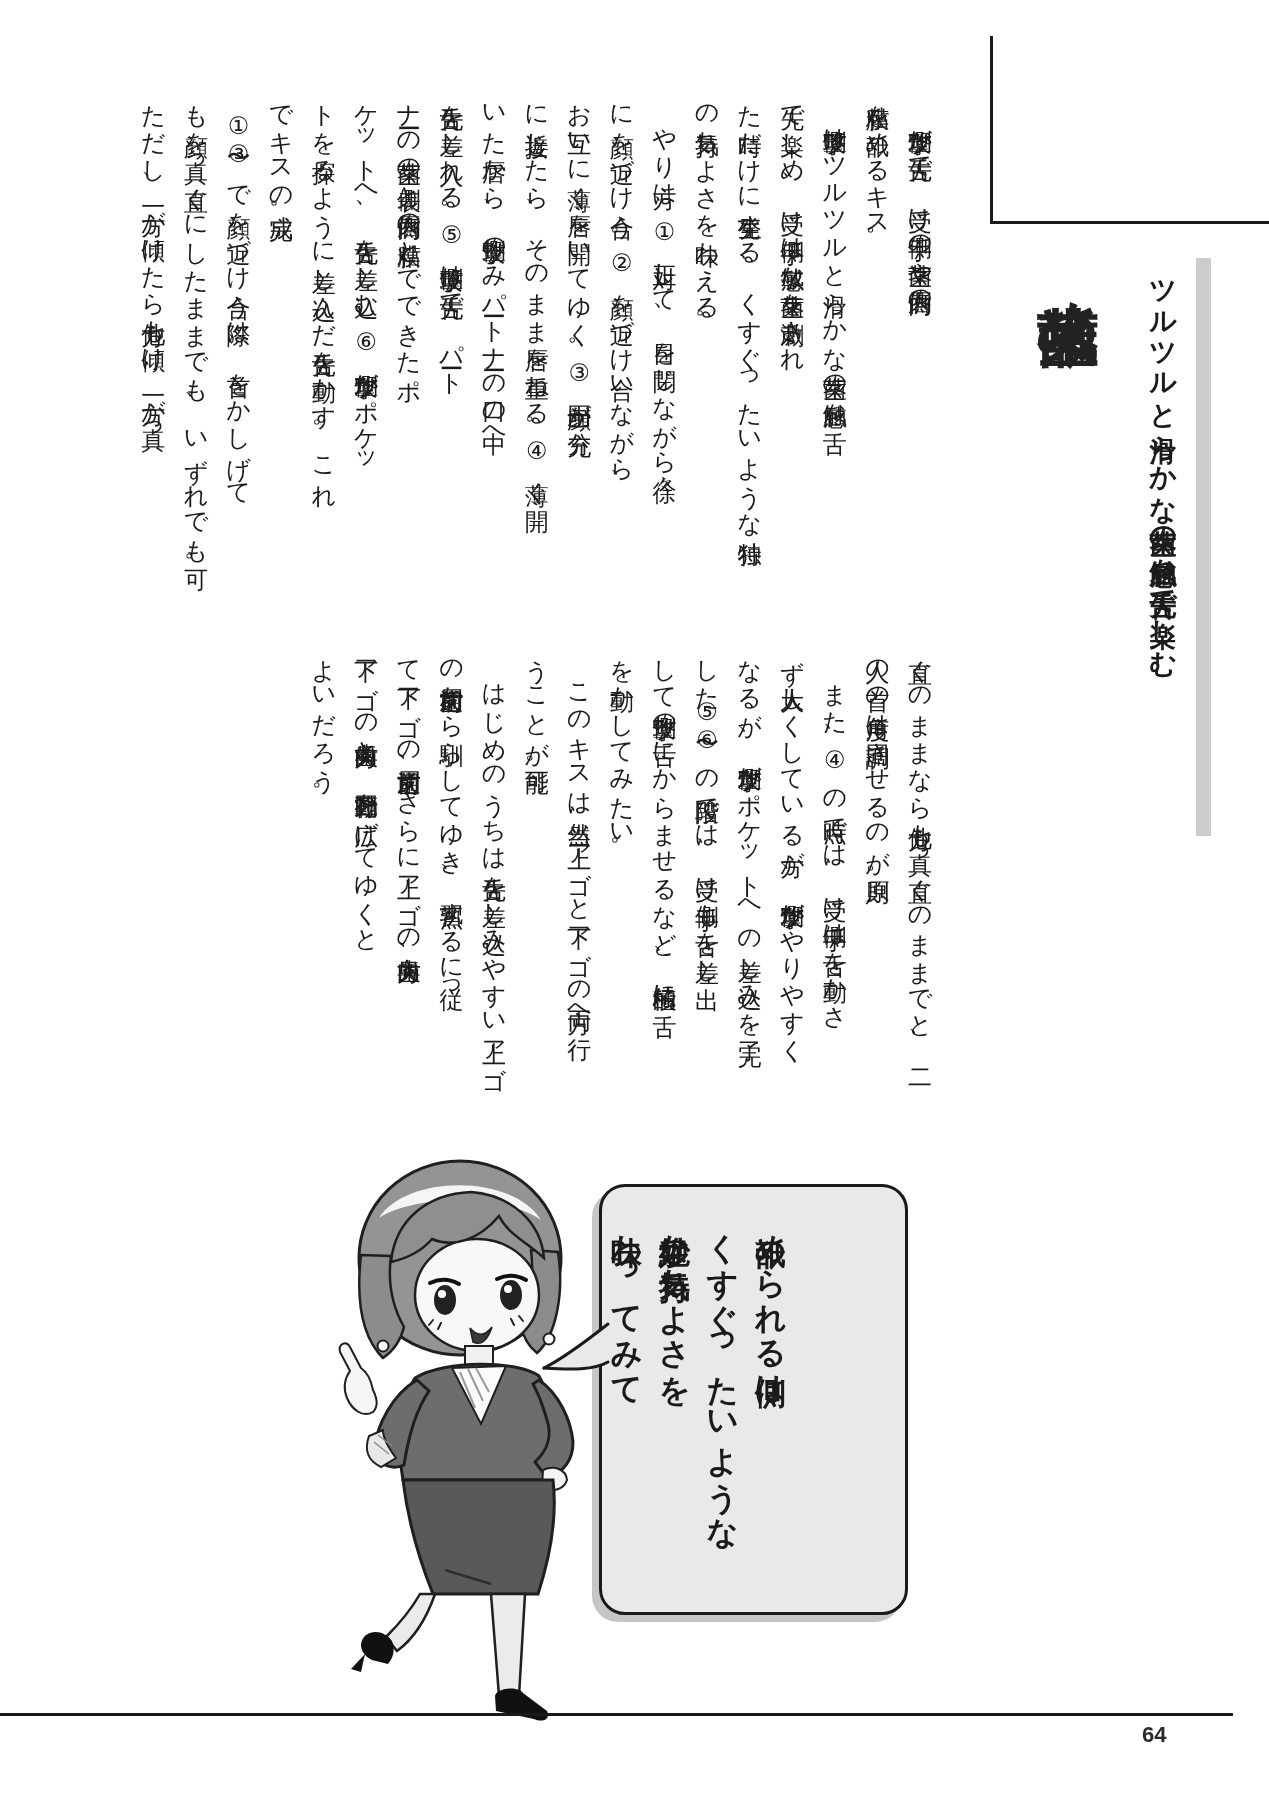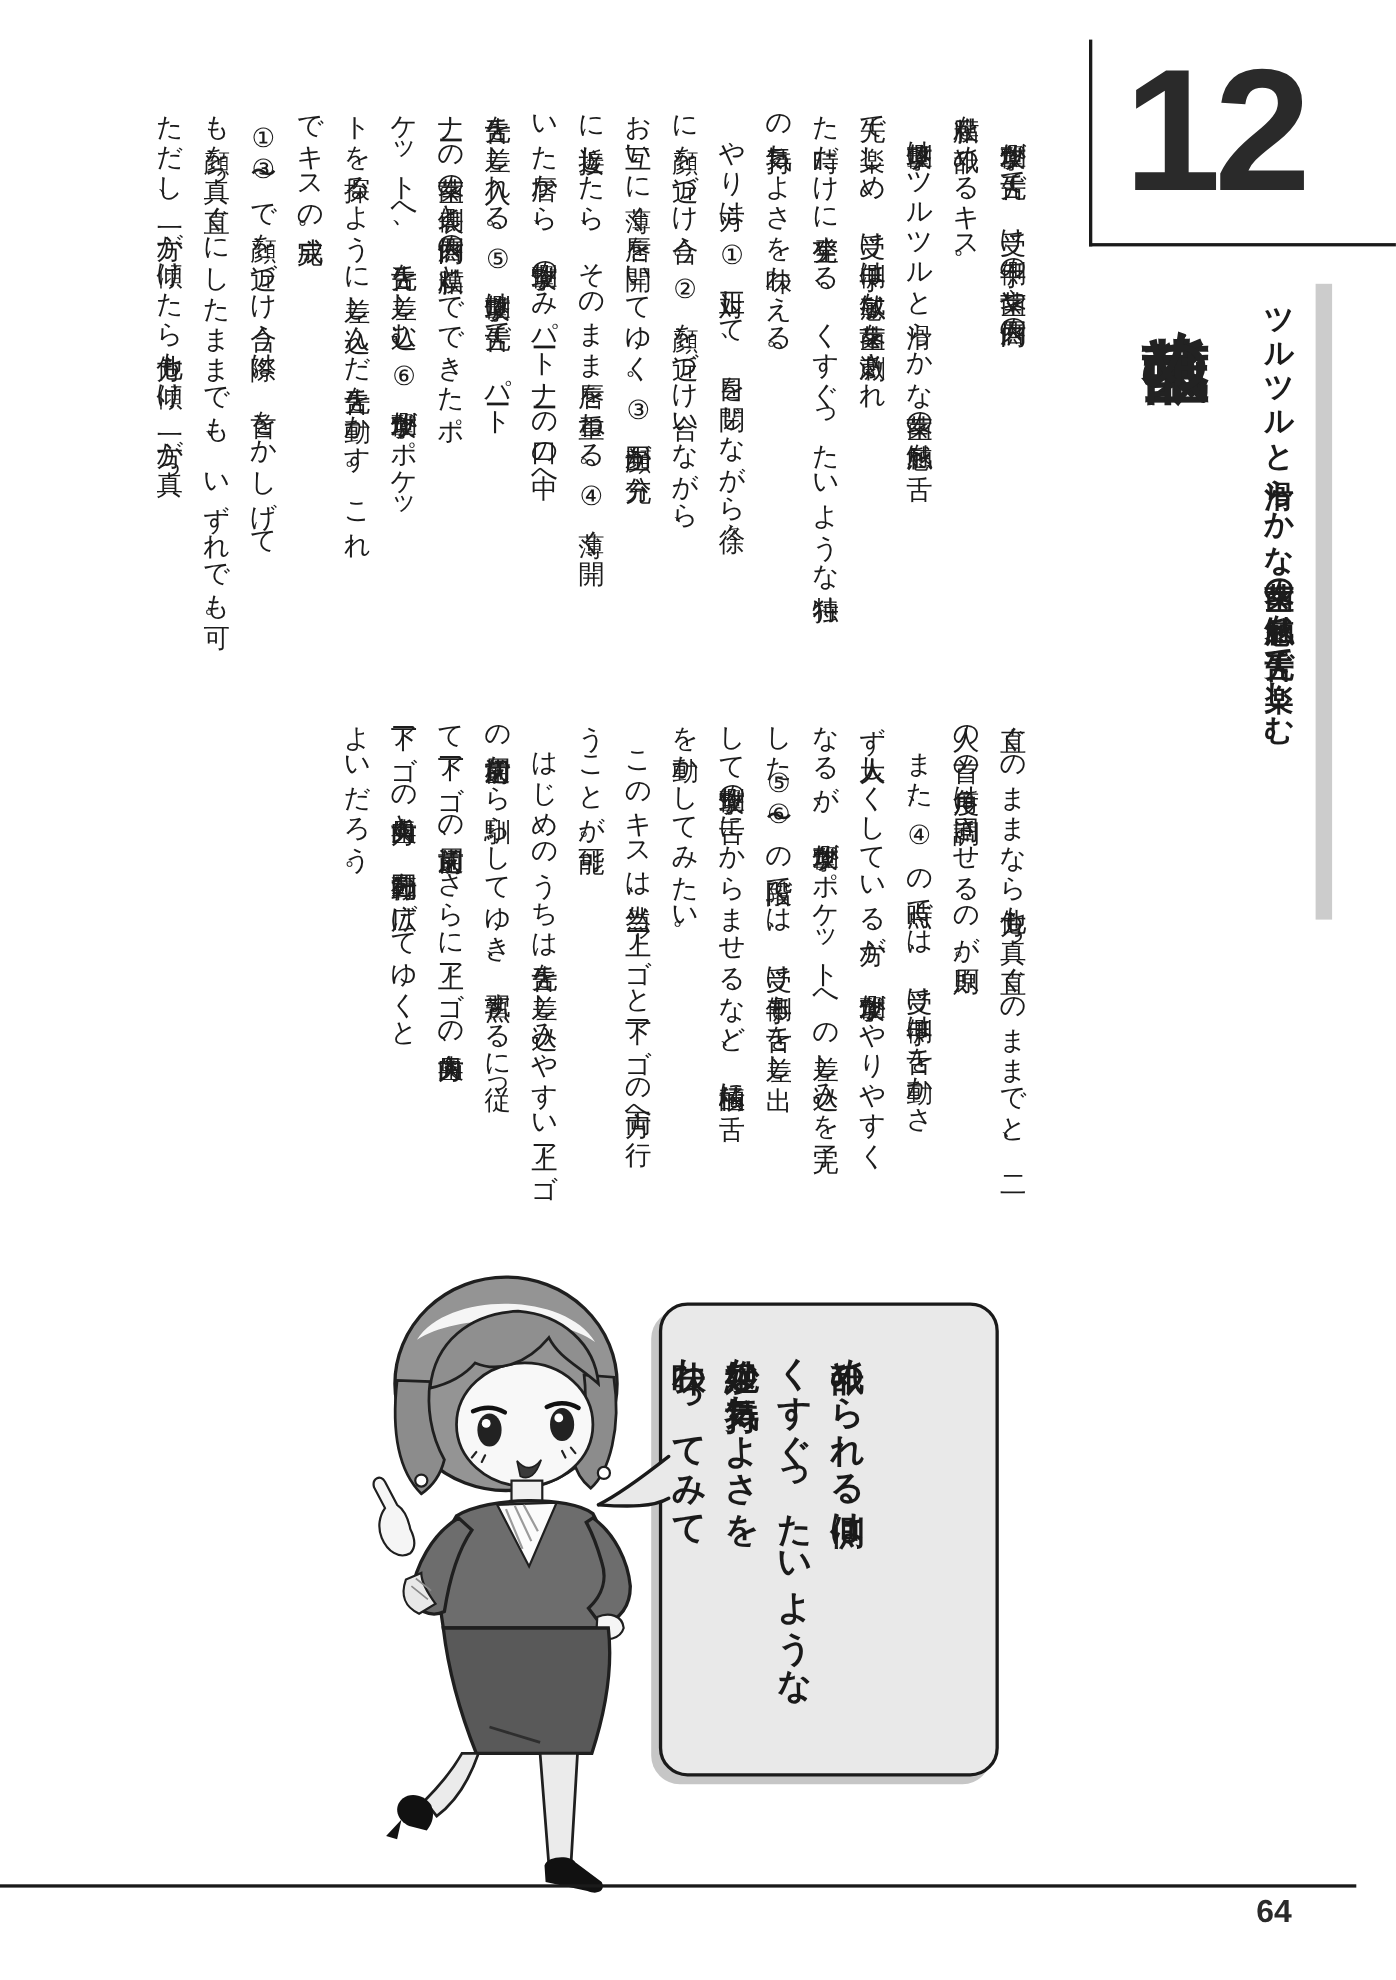--- a/index.html
+++ b/index.html
@@ -60,31 +60,30 @@
     white-space:pre-line;
     padding:25px 64px 0 0;
     font-size:31px;line-height:48px;font-weight:700;
     color:#1a1a1a;
   }
   .bubble-tail{position:absolute;left:540px;top:1318px;width:72px;height:64px;}
   .character{position:absolute;left:295px;top:1140px;width:305px;height:600px;}
   .footer-rule{position:absolute;left:0;top:1713px;width:1233px;height:3px;background:#1a1a1a;}
   .page-number{
     position:absolute;left:1142px;top:1722px;
-    font-size:29px;font-weight:600;color:#2a2a2a;
+    font-size:22px;font-weight:600;color:#2a2a2a;
   }
 </style>
 </head>
 <body>
 
 <div class="page">
 
   <div class="rule-v"></div>
   <div class="rule-h"></div>
-  <div class="chapter-num">12</div>
 
   <div class="vtext page-title">歯茎舐め</div>
   <div class="accent-bar"></div>
   <div class="vtext page-subtitle">ツルツルと滑らかな歯茎の感触を舌先で楽しむ</div>
 
   <div id="block1" class="vtext body-block">　攻撃側が舌先で、受け手側の歯茎や唇内側の
 粘膜を舐めるキス。
 　攻撃側はツルツルと滑らかな歯茎の感触を舌
 先で楽しめ、受け手側は敏感な歯茎を刺激され
 た時だけに発生する、くすぐったいような独特

